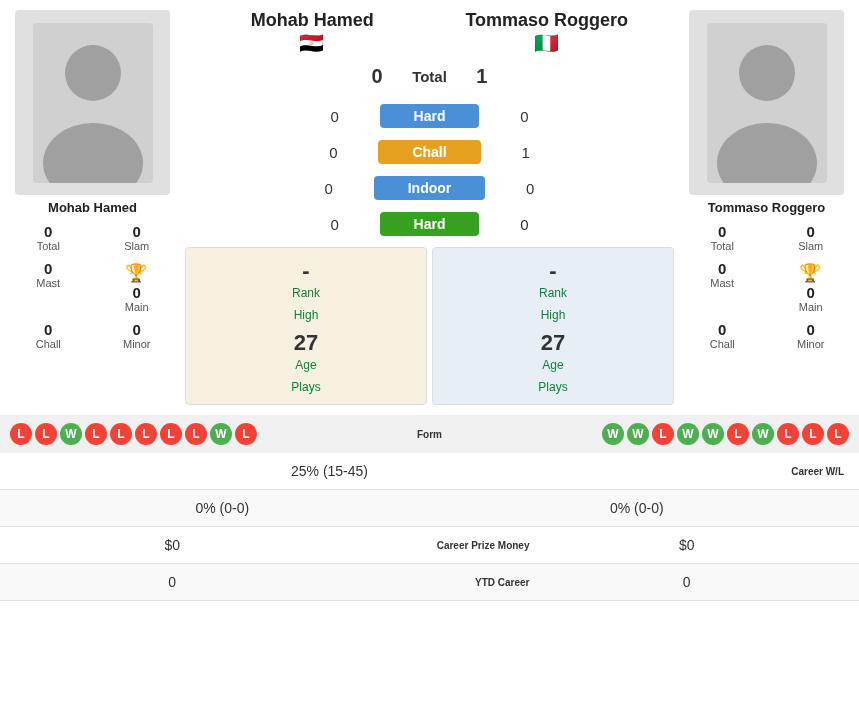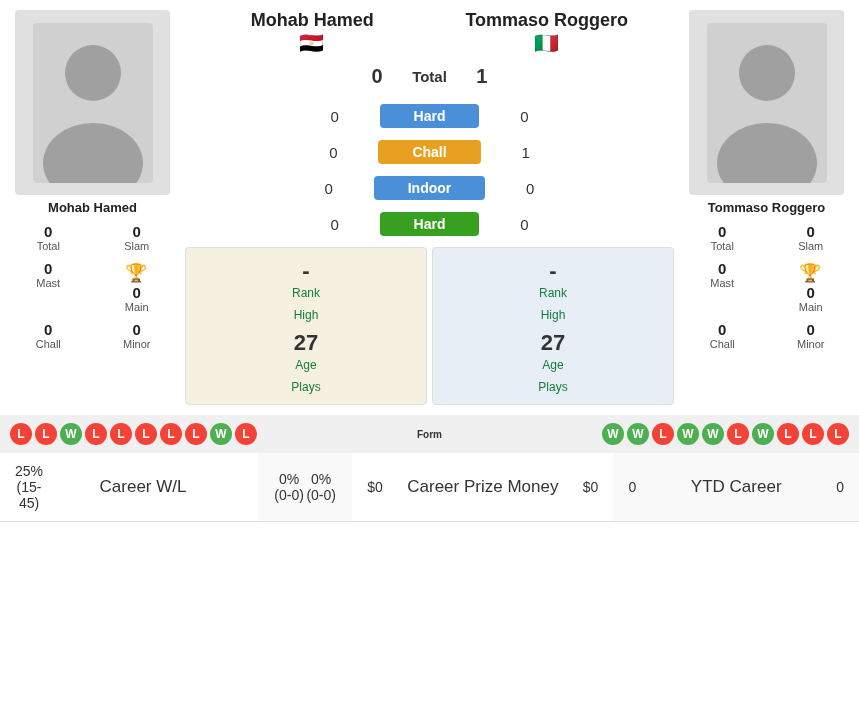--- a/index.html
+++ b/index.html
@@ -248,21 +248,21 @@
       font-weight: bold;
       font-size: 12px;
     }
 
     .form-w { background: #4caf50; }
     .form-l { background: #f44336; }
 
     
     .stats-rows {
       display: flex;
-      flex-direction: row;
+      flex-direction: column;
     }
 
     .stats-row {
       display: flex;
       align-items: center;
       border-bottom: 1px solid #e0e0e0;
       padding: 10px 15px;
       background: #fff;
     }
 
@@ -272,23 +272,23 @@
 
     .stats-left-val {
       flex: 1;
       text-align: center;
       font-size: 14px;
       color: #333;
     }
 
     .stats-center-label {
       width: 200px;
-      text-align: center;
-      font-weight: normal;
-      font-size: 17px;
+      text-align: right;
+      font-weight: bold;
+      font-size: 10px;
       color: #333;
     }
 
     .stats-right-val {
       flex: 1;
       text-align: center;
       font-size: 14px;
       color: #333;
     }
   </style>

